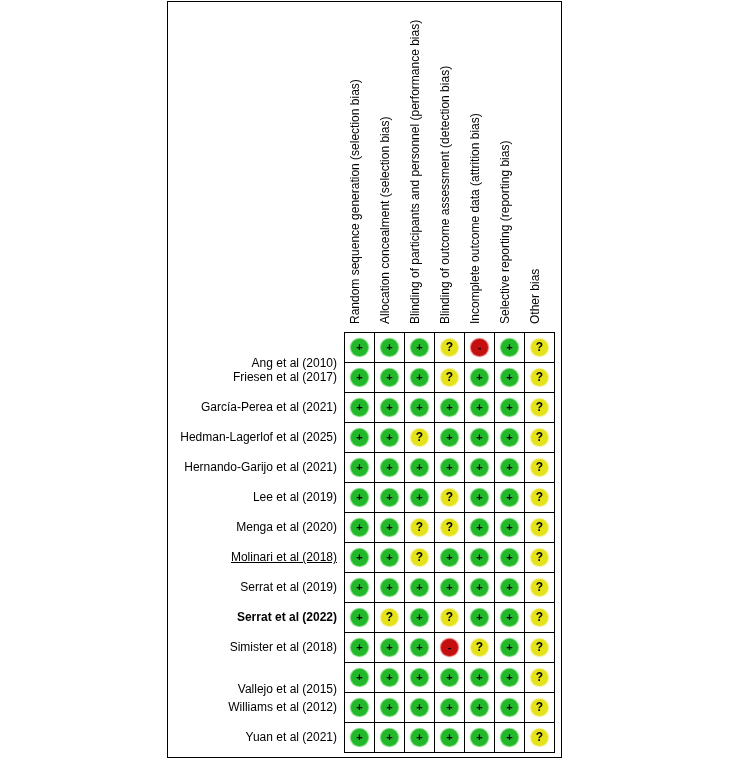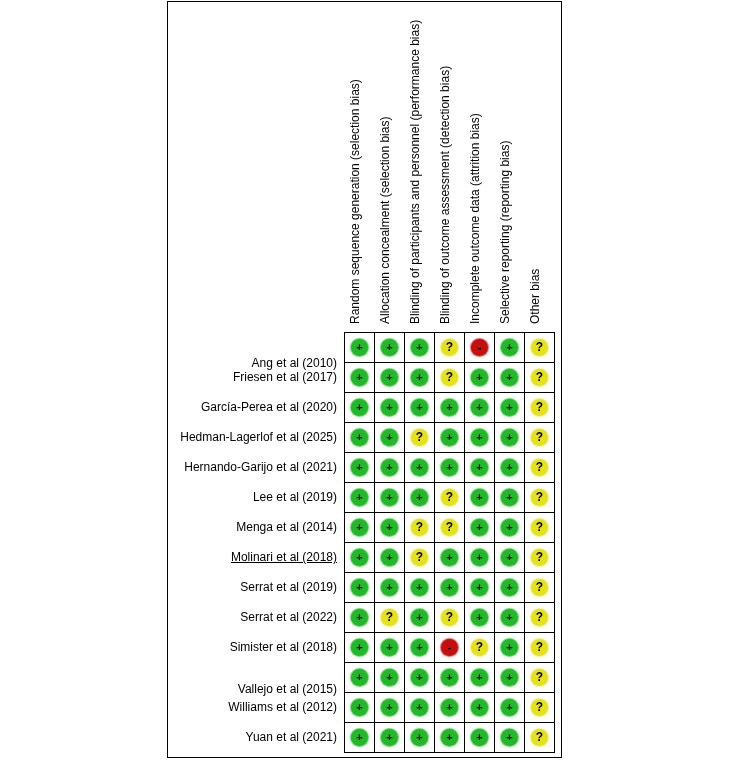--- a/index.html
+++ b/index.html
@@ -47,28 +47,28 @@
     <div class="col-header" style="left: 494px;">
       <span>Selective reporting (reporting bias)</span>
     </div>
     <div class="col-header" style="left: 524px;">
       <span>Other bias</span>
     </div>
   </div>
 <div id="labels">
     <div class="row-label" style="top: 348px;">Ang et al (2010)</div>
     <div class="row-label" style="top: 362px;">Friesen et al (2017)</div>
-    <div class="row-label" style="top: 392px;">García-Perea et al (2020)</div>
+    <div class="row-label" style="top: 392px;">García-Perea et al (2021)</div>
     <div class="row-label" style="top: 422px;">Hedman-Lagerlof et al (2025)</div>
     <div class="row-label" style="top: 452px;">Hernando-Garijo et al (2021)</div>
     <div class="row-label" style="top: 482px;">Lee et al (2019)</div>
-    <div class="row-label" style="top: 512px;">Menga et al (2014)</div>
+    <div class="row-label" style="top: 512px;">Menga et al (2020)</div>
     <div class="row-label" style="top: 542px; text-decoration: underline;">Molinari et al (2018)</div>
     <div class="row-label" style="top: 572px;">Serrat et al (2019)</div>
-    <div class="row-label" style="top: 602px;">Serrat et al (2022)</div>
+    <div class="row-label" style="top: 602px; font-weight: bold;">Serrat et al (2022)</div>
     <div class="row-label" style="top: 632px;">Simister et al (2018)</div>
     <div class="row-label" style="top: 674px;">Vallejo et al (2015)</div>
     <div class="row-label" style="top: 692px;">Williams et al (2012)</div>
     <div class="row-label" style="top: 722px;">Yuan et al (2021)</div>
   </div>
 <div class="grid" id="grid">
     <div class="row" style="top: 0px;">
       <div class="cell" style="left: 0px;">
         <div class="dot low">+</div>
       </div>

